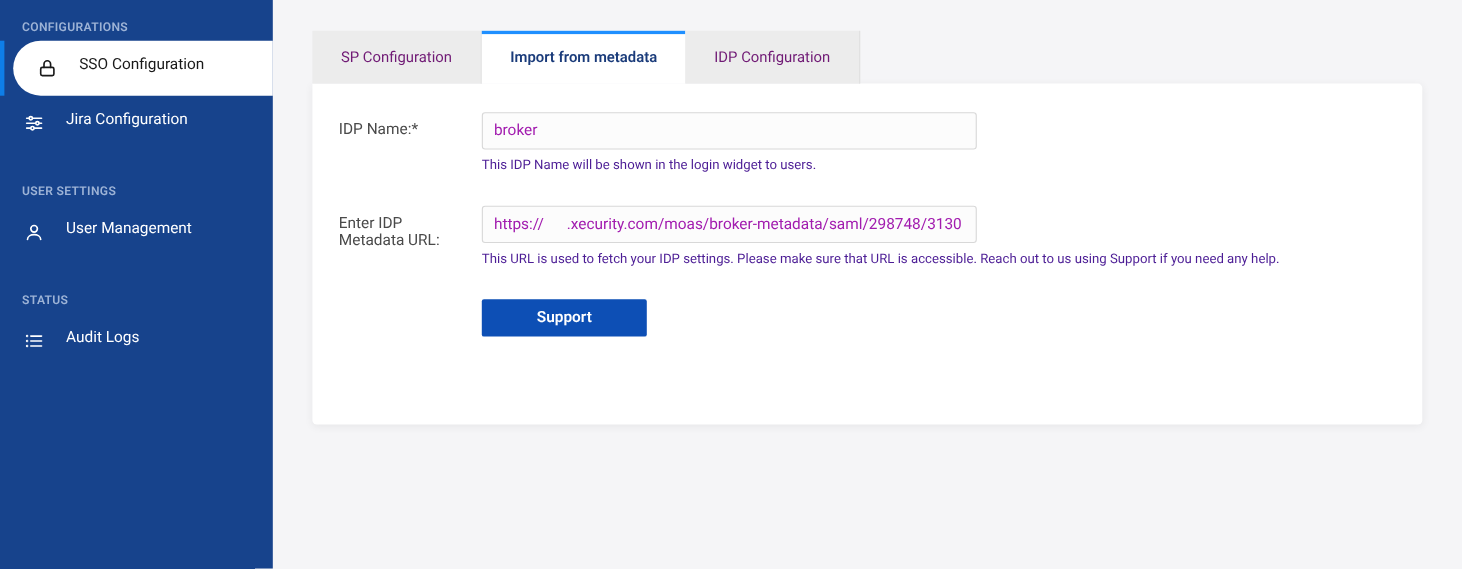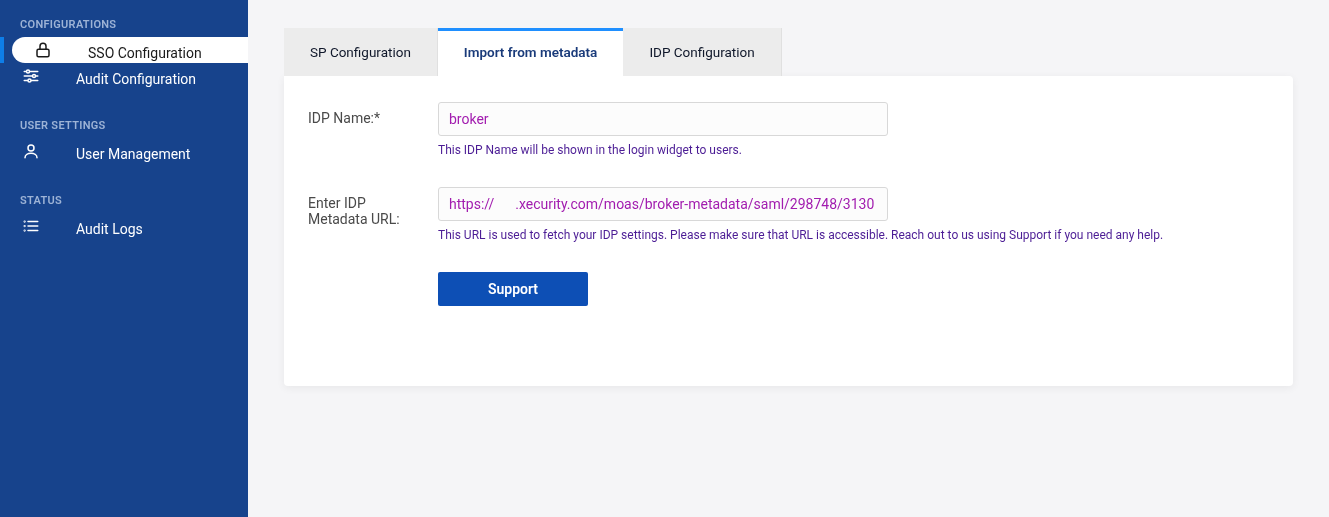--- a/index.html
+++ b/index.html
@@ -24,27 +24,26 @@
     }
     .sidebar-section-label {
       color: #9db3d6;
       font-size: 11px;
       font-weight: 600;
       padding: 8px 20px 6px;
       letter-spacing: 0.3px;
     }
     .sidebar-item {
       display: flex;
-      align-items: flex-end;
-      padding: 2px 20px;
+      align-items: flex-start;
+      padding: 14px 20px;
       color: #fff;
       font-size: 14px;
       cursor: pointer;
       position: relative;
-      gap: 16px;
     }
     .sidebar-item.active {
       background: #fff;
       color: #1a1a1a;
       border-radius: 28px 0 0 28px;
       margin-left: 12px;
       padding-left: 20px;
     }
     .sidebar-item.active::before {
       content: '';
@@ -73,21 +72,21 @@
     .main {
       flex: 1;
       padding: 28px 36px 28px 36px;
     }
     .tab-bar {
       display: flex;
     }
     .tab {
       padding: 16px 26px;
       background: #ececec;
-      color: #0f172a;
+      color: #701a75;
       font-size: 13.5px;
       cursor: pointer;
       border-right: 1px solid #e0e0e0;
     }
     .tab.active {
       background: #fff;
       color: #1a3b7a;
       font-weight: 600;
       border-top: 3px solid #1f8fff;
       padding-top: 13px;
@@ -167,21 +166,21 @@
     <span class="icon-wrap">
       <svg width="18" height="18" viewBox="0 0 24 24" fill="none" stroke="#fff" stroke-width="2" stroke-linecap="round">
           <line x1="3" y1="6" x2="21" y2="6"></line>
           <line x1="3" y1="12" x2="21" y2="12"></line>
           <line x1="3" y1="18" x2="21" y2="18"></line>
           <circle cx="8" cy="6" r="2" fill="#17438c"></circle>
           <circle cx="16" cy="12" r="2" fill="#17438c"></circle>
           <circle cx="10" cy="18" r="2" fill="#17438c"></circle>
         </svg>
     </span>
-    <span>Audit Configuration</span>
+    <span>Jira Configuration</span>
   </div>
 
   <div class="sidebar-spacer"></div>
   <div class="sidebar-section-label">USER SETTINGS</div>
 
   <div class="sidebar-item">
     <span class="icon-wrap">
       <svg width="18" height="18" viewBox="0 0 24 24" fill="none" stroke="#fff" stroke-width="2" stroke-linecap="round" stroke-linejoin="round">
           <circle cx="12" cy="8" r="4"></circle>
           <path d="M4 21c0-4 4-6 8-6s8 2 8 6"></path>

